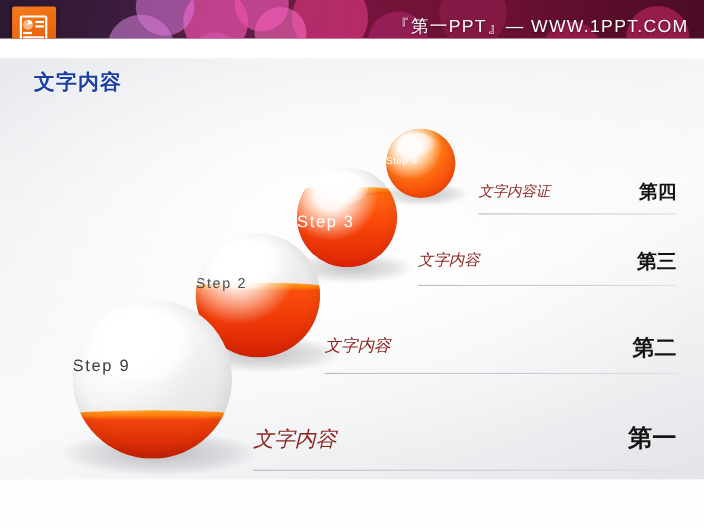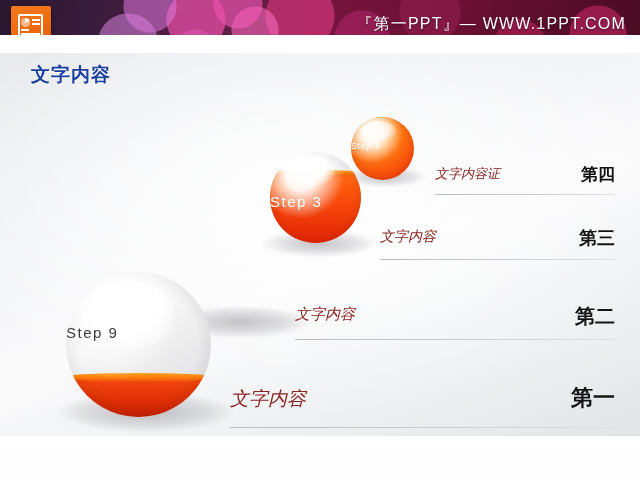--- a/index.html
+++ b/index.html
@@ -220,20 +220,27 @@
   </div>
 
   <div class="ball" id="ball3">
     <div class="liquid"></div>
     <div class="meniscus"></div>
     <div class="shade"></div>
     <div class="gloss"></div>
     <div class="steplbl">Step  3</div>
   </div>
 
+  <div class="ball" id="ball2">
+    <div class="liquid"></div>
+    <div class="meniscus"></div>
+    <div class="shade"></div>
+    <div class="gloss"></div>
+    <div class="steplbl">Step  2</div>
+  </div>
 
   <div class="ball" id="ball1">
     <div class="liquid"></div>
     <div class="meniscus"></div>
     <div class="shade"></div>
     <div class="gloss"></div>
     <div class="steplbl">Step  9</div>
   </div>
 
   <div class="row" id="row4">

